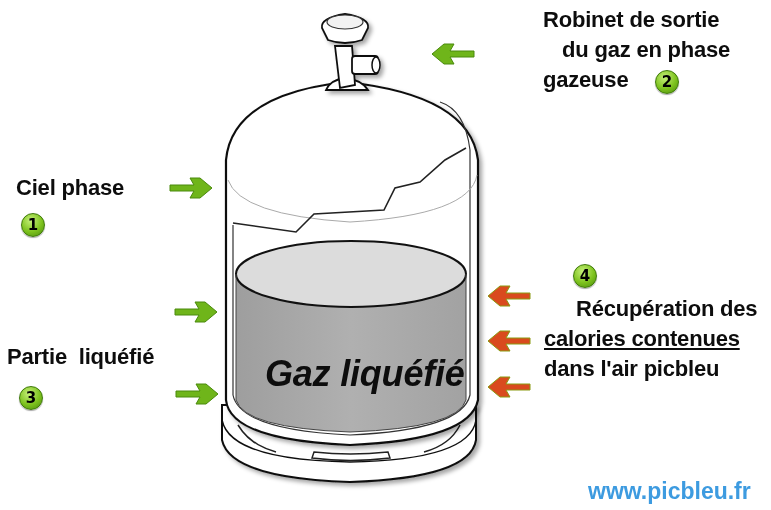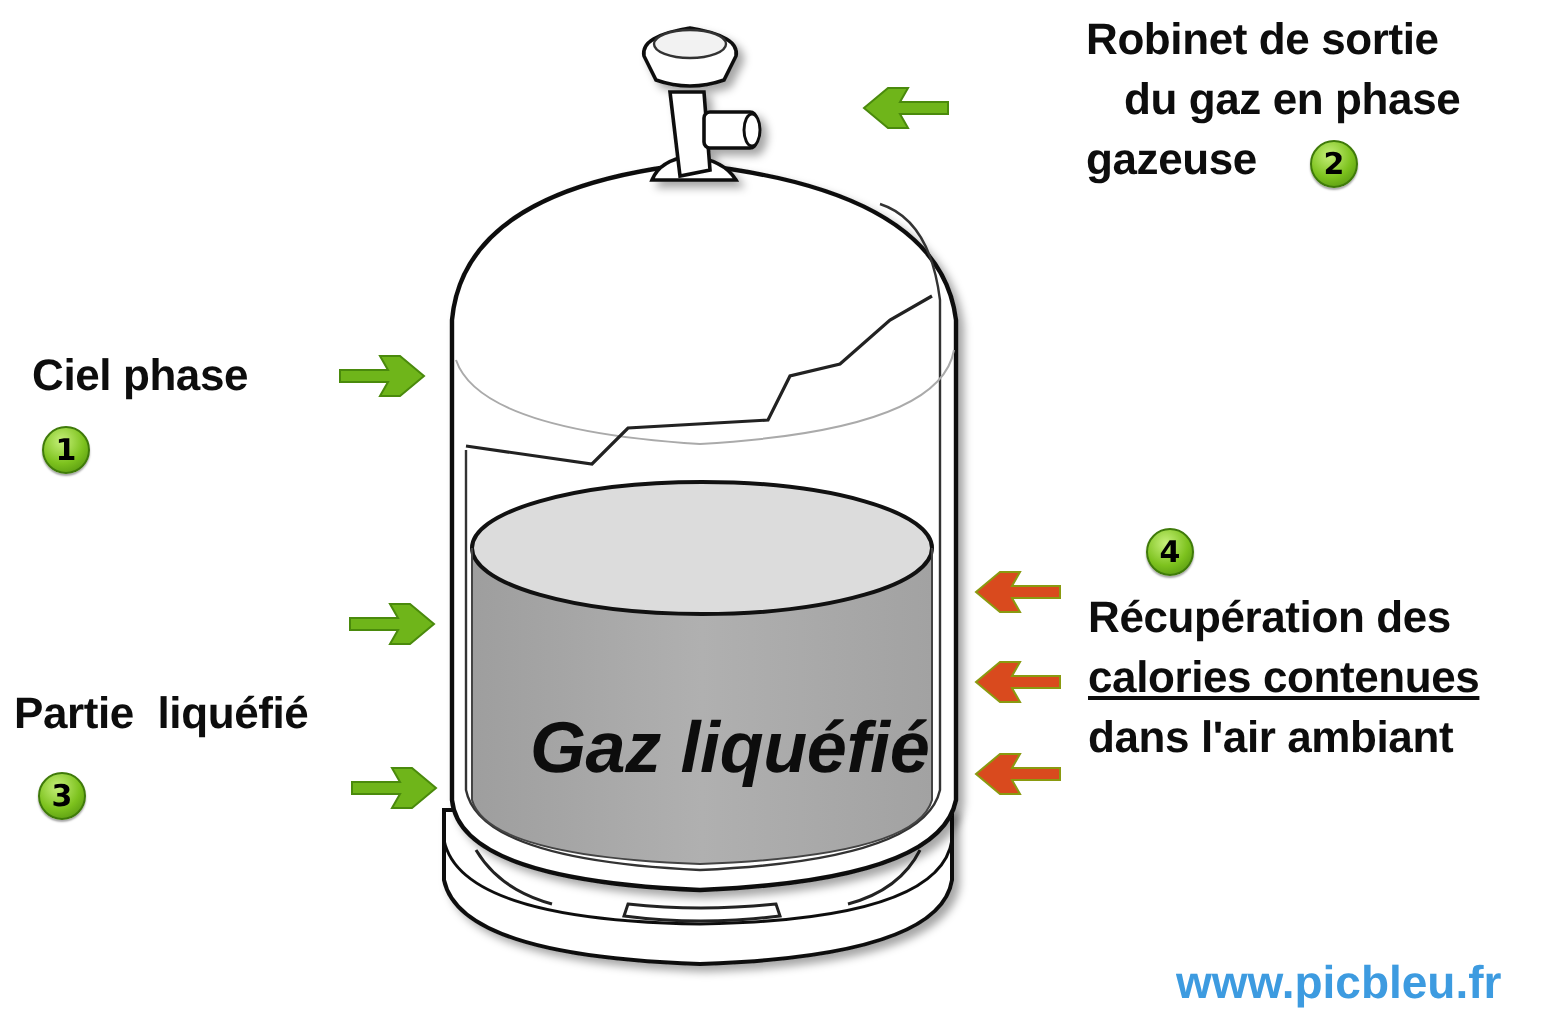--- a/index.html
+++ b/index.html
@@ -71,23 +71,23 @@
 
 <div class="label" style="left:543px;top:6px;">Robinet de sortie</div>
 <div class="label" style="left:542px;top:36px;margin-left:20px;">du gaz en phase</div>
 <div class="label" style="left:543px;top:66px;text-align:right;">gazeuse</div>
 <div class="badge" style="left:655px;top:70px;">2</div>
 
 <div class="label" style="left:7px;top:343px;white-space:pre;">Partie  liquéfié</div>
 <div class="badge" style="left:19px;top:386px;">3</div>
 
 <div class="badge" style="left:573px;top:264px;">4</div>
-<div class="label" style="left:544px;top:295px;">Récupération des</div>
+<div class="label" style="left:576px;top:295px;">Récupération des</div>
 <div class="label" style="left:544px;top:325px;text-decoration:underline;">calories contenues</div>
-<div class="label" style="left:544px;top:355px;">dans l'air ambiant</div>
+<div class="label" style="left:544px;top:355px;">dans l'air picbleu</div>
 
 <div class="label" style="left:265px;top:357px;font-size:36px;line-height:34px;font-style:italic;">Gaz liquéfié</div>
 
 <svg class="arrow" style="left:168px;top:176px;" width="46" height="24">
     <path d="M2,9 L26,9 L22,2 L32,2 L44,12 L32,22 L22,22 L26,15 L2,15 Z" fill="#6fb51a" stroke="#4a8a0c" stroke-width="1"></path>
   </svg>
 <svg class="arrow" style="left:173px;top:300px;" width="46" height="24">
     <path d="M2,9 L26,9 L22,2 L32,2 L44,12 L32,22 L22,22 L26,15 L2,15 Z" fill="#6fb51a" stroke="#4a8a0c" stroke-width="1"></path>
   </svg>
 <svg class="arrow" style="left:174px;top:382px;" width="46" height="24">

